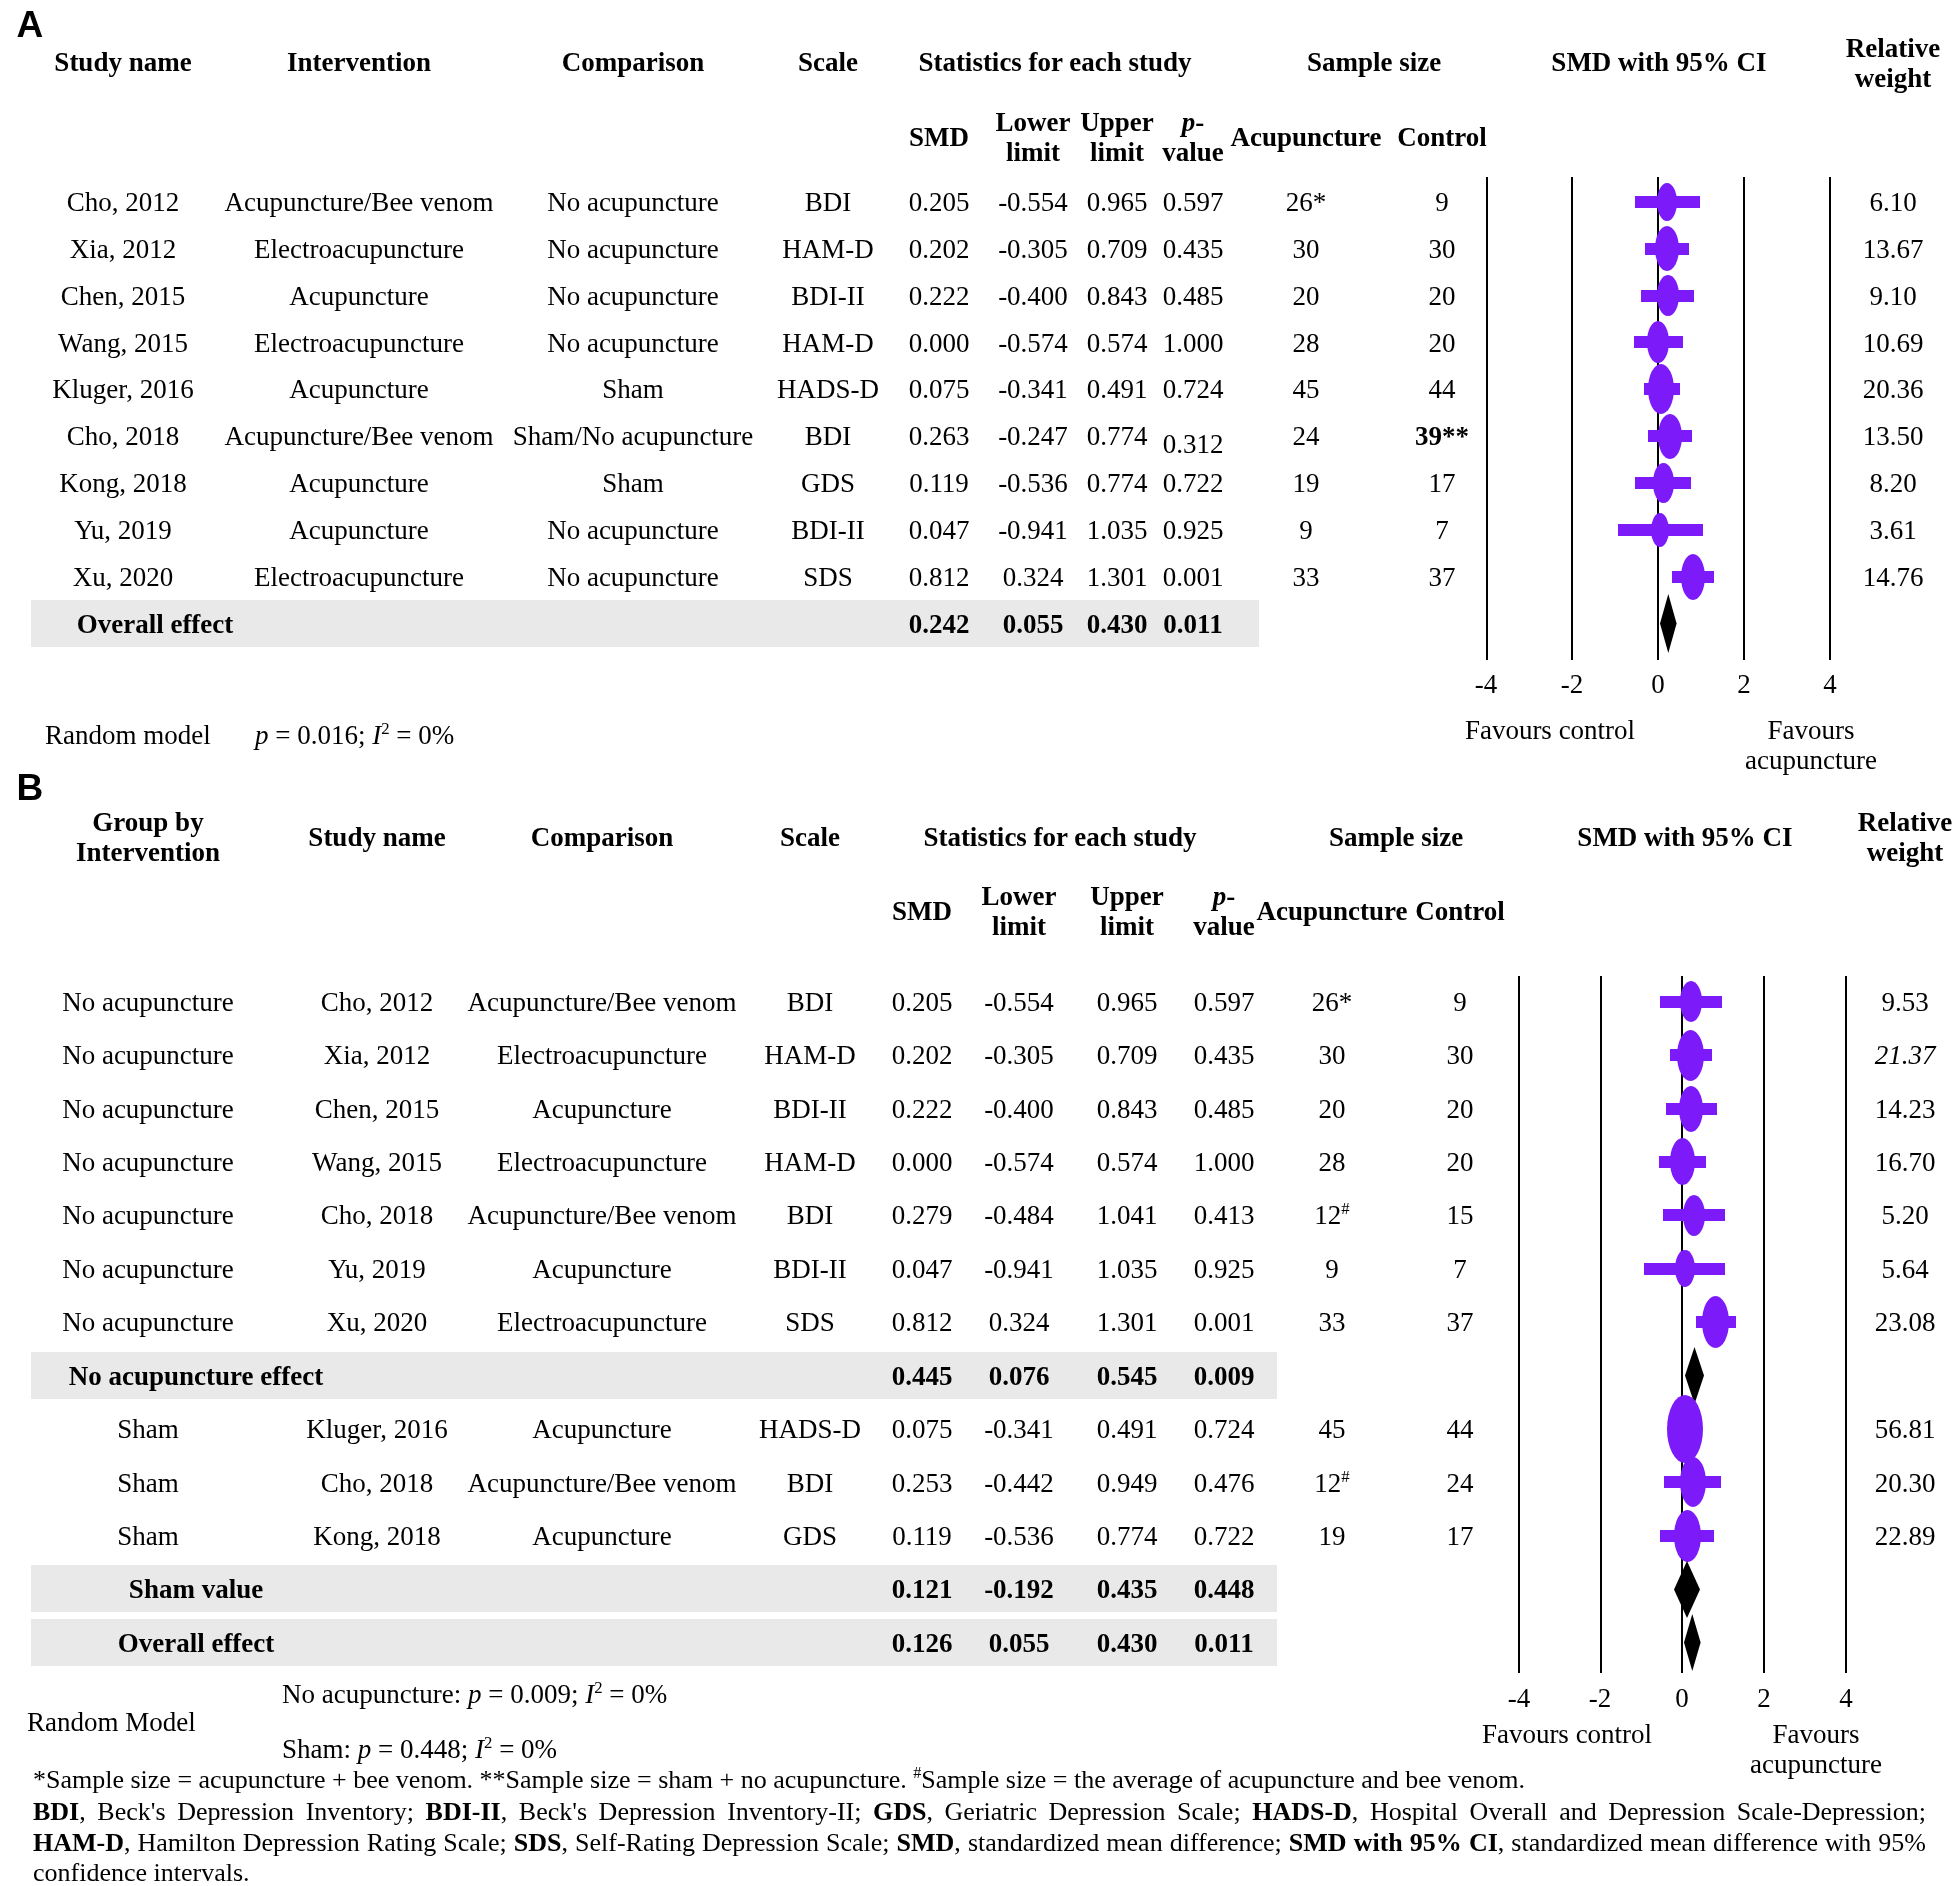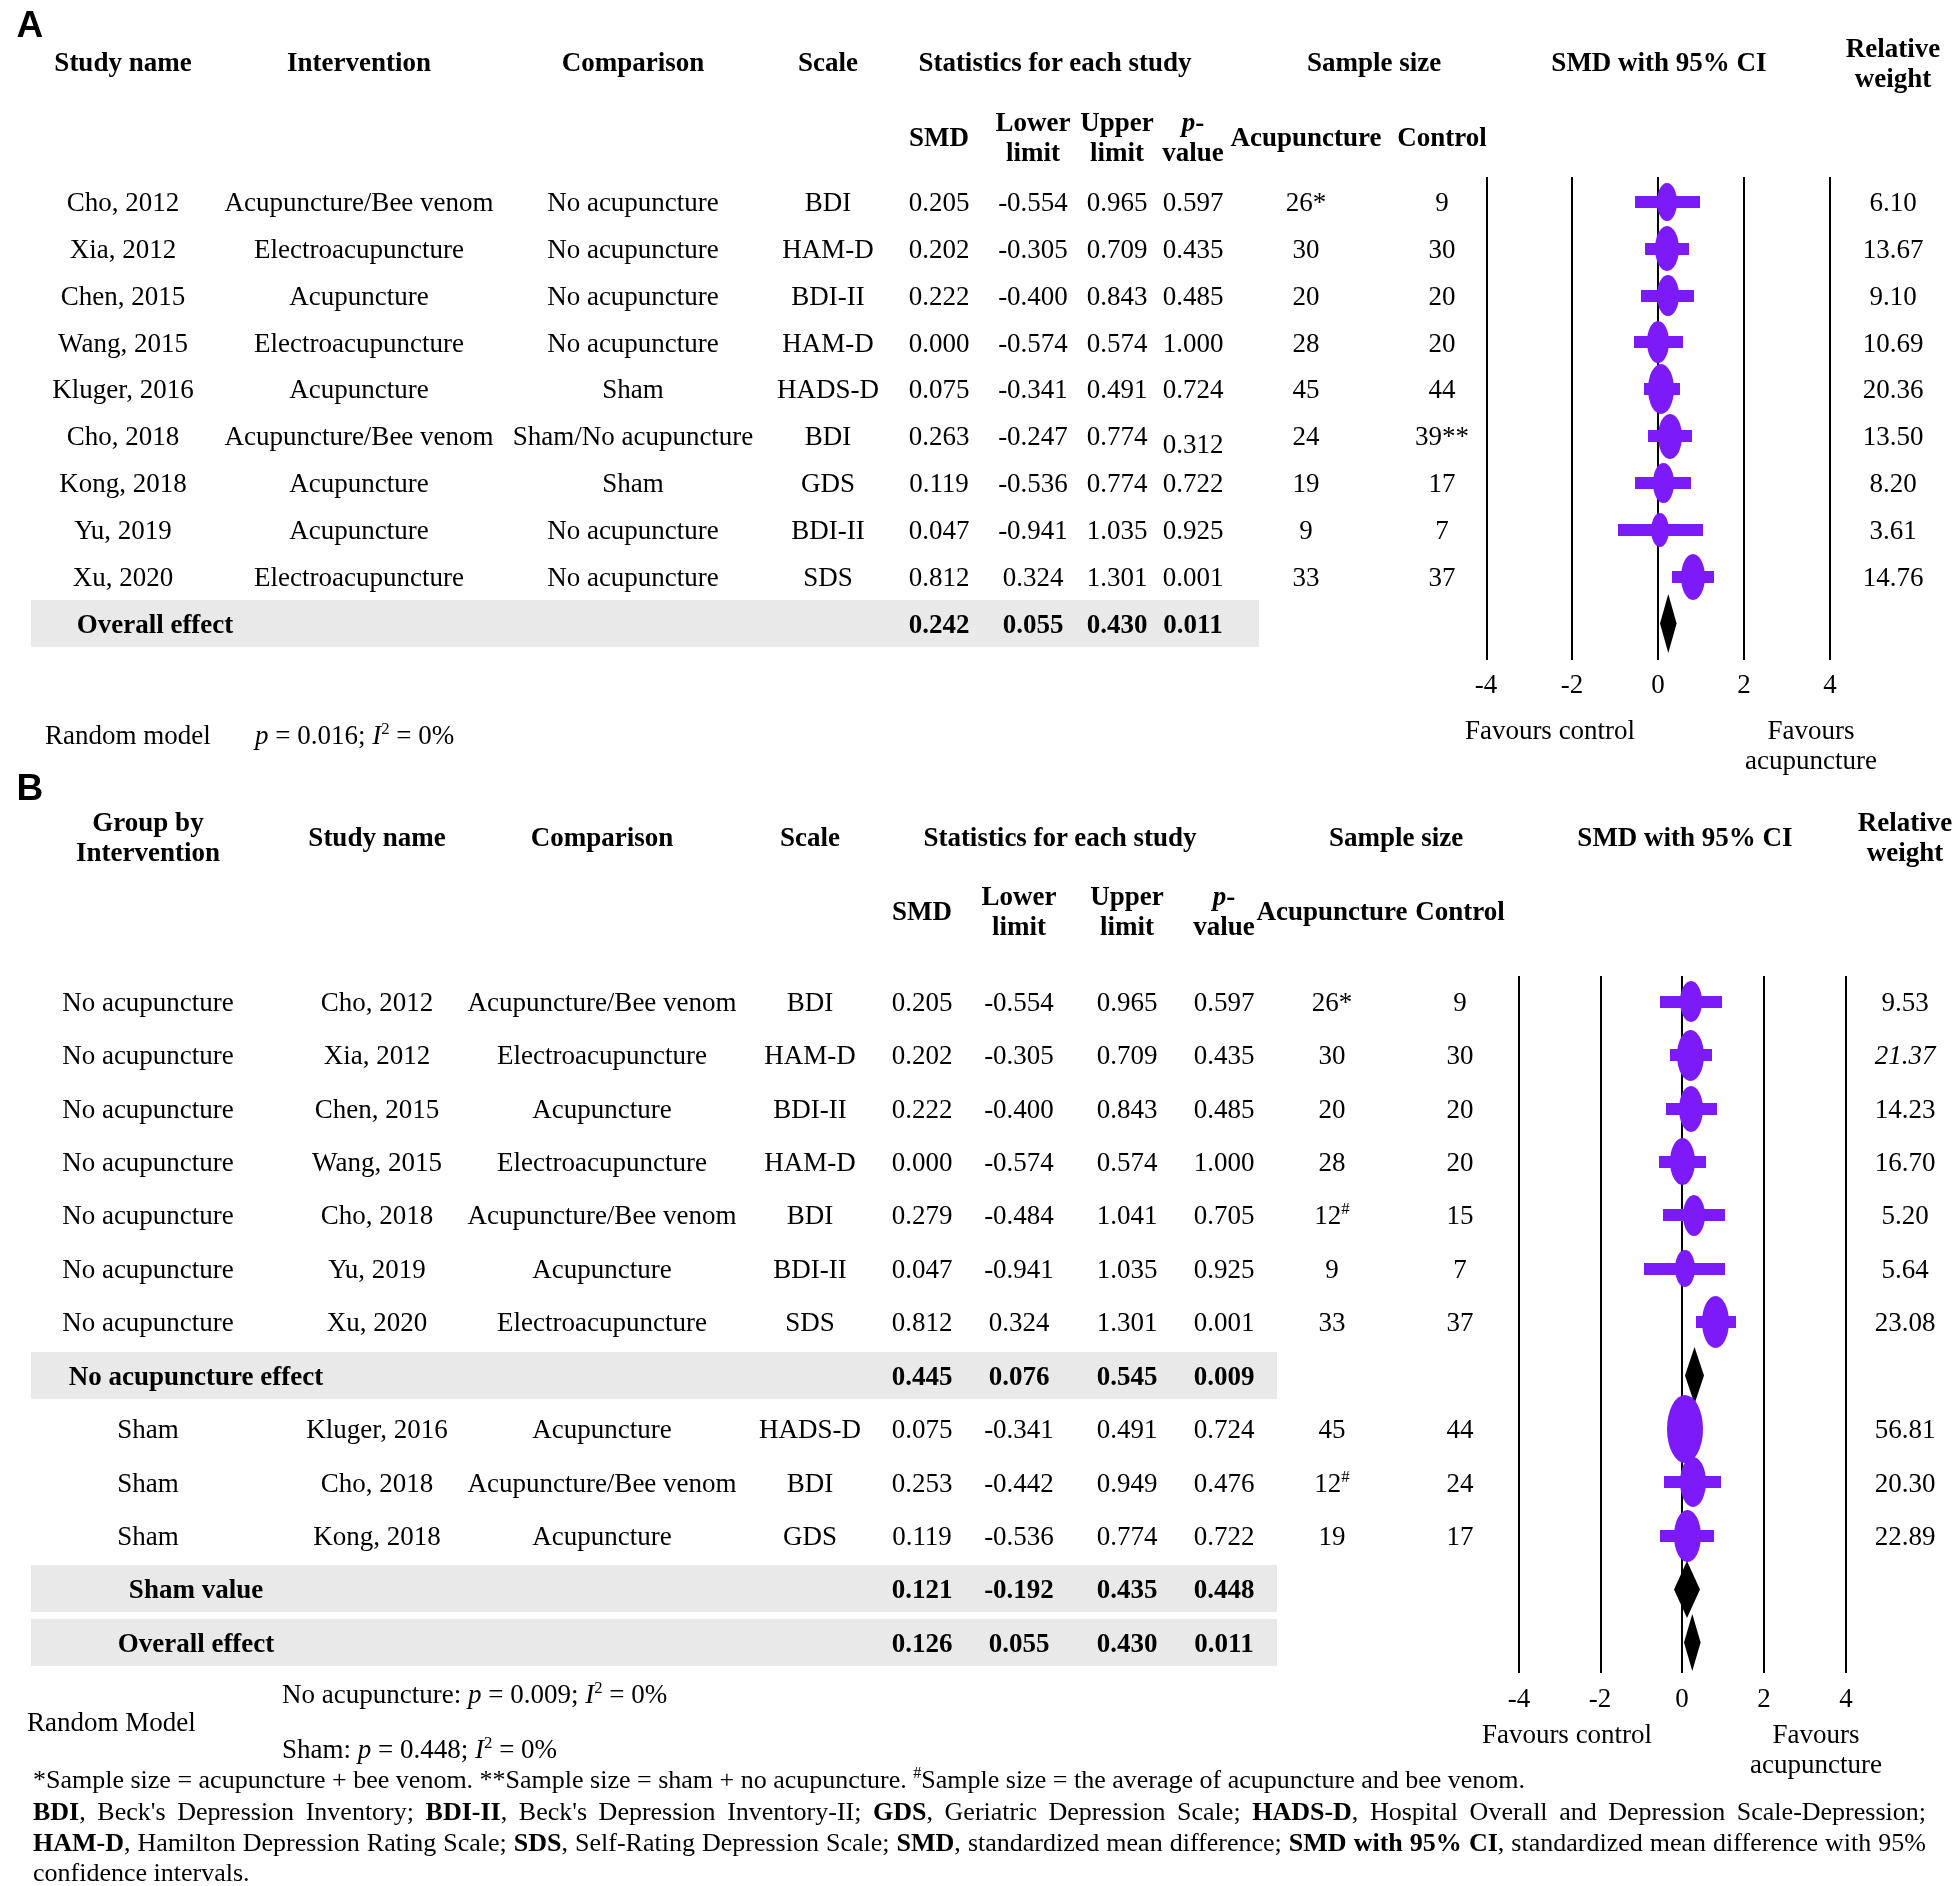--- a/index.html
+++ b/index.html
@@ -124,21 +124,21 @@
     <div class="pt" style="left: 1648px; top: 364px; width: 26px; height: 50px; background: rgb(124, 26, 250);"></div>
     <div class="cell" style="left: 123px; top: 421px;">Cho, 2018</div>
     <div class="cell" style="left: 359px; top: 421px;">Acupuncture/Bee venom</div>
     <div class="cell" style="left: 633px; top: 421px;">Sham/No acupuncture</div>
     <div class="cell" style="left: 828px; top: 421px;">BDI</div>
     <div class="cell" style="left: 939px; top: 421px;">0.263</div>
     <div class="cell" style="left: 1033px; top: 421px;">-0.247</div>
     <div class="cell" style="left: 1117px; top: 421px;">0.774</div>
     <div class="cell" style="left: 1193px; top: 421px; margin-top: 8px;">0.312</div>
     <div class="cell" style="left: 1306px; top: 421px;">24</div>
-    <div class="cell" style="left: 1442px; top: 421px;">39**</div>
+    <div class="cell" style="left: 1442px; top: 421px; font-weight: bold;">39**</div>
     <div class="cell" style="left: 1893px; top: 421px;">13.50</div>
     <div class="ci" style="left: 1648px; width: 44px; top: 430px; background: rgb(124, 26, 250);"></div>
     <div class="pt" style="left: 1658px; top: 414px; width: 23.6px; height: 45px; background: rgb(124, 26, 250);"></div>
     <div class="cell" style="left: 123px; top: 468px;">Kong, 2018</div>
     <div class="cell" style="left: 359px; top: 468px;">Acupuncture</div>
     <div class="cell" style="left: 633px; top: 468px;">Sham</div>
     <div class="cell" style="left: 828px; top: 468px;">GDS</div>
     <div class="cell" style="left: 939px; top: 468px;">0.119</div>
     <div class="cell" style="left: 1033px; top: 468px;">-0.536</div>
     <div class="cell" style="left: 1117px; top: 468px;">0.774</div>
@@ -270,21 +270,21 @@
     <div class="cell" style="left: 1905px; top: 1147px;">16.70</div>
     <div class="ci" style="left: 1659px; width: 47px; top: 1156px; background: rgb(124, 26, 250);"></div>
     <div class="pt" style="left: 1670px; top: 1138px; width: 25px; height: 47px; background: rgb(124, 26, 250);"></div>
     <div class="cell" style="left: 148px; top: 1200px;">No acupuncture</div>
     <div class="cell" style="left: 377px; top: 1200px;">Cho, 2018</div>
     <div class="cell" style="left: 602px; top: 1200px;">Acupuncture/Bee venom</div>
     <div class="cell" style="left: 810px; top: 1200px;">BDI</div>
     <div class="cell" style="left: 922px; top: 1200px;">0.279</div>
     <div class="cell" style="left: 1019px; top: 1200px;">-0.484</div>
     <div class="cell" style="left: 1127px; top: 1200px;">1.041</div>
-    <div class="cell" style="left: 1224px; top: 1200px;">0.705</div>
+    <div class="cell" style="left: 1224px; top: 1200px;">0.413</div>
     <div class="cell" style="left: 1332px; top: 1200px;">12<sup>#</sup></div>
     <div class="cell" style="left: 1460px; top: 1200px;">15</div>
     <div class="cell" style="left: 1905px; top: 1200px;">5.20</div>
     <div class="ci" style="left: 1663px; width: 62px; top: 1209px; background: rgb(124, 26, 250);"></div>
     <div class="pt" style="left: 1683px; top: 1195px; width: 22px; height: 41px; background: rgb(124, 26, 250);"></div>
     <div class="cell" style="left: 148px; top: 1254px;">No acupuncture</div>
     <div class="cell" style="left: 377px; top: 1254px;">Yu, 2019</div>
     <div class="cell" style="left: 602px; top: 1254px;">Acupuncture</div>
     <div class="cell" style="left: 810px; top: 1254px;">BDI-II</div>
     <div class="cell" style="left: 922px; top: 1254px;">0.047</div>

